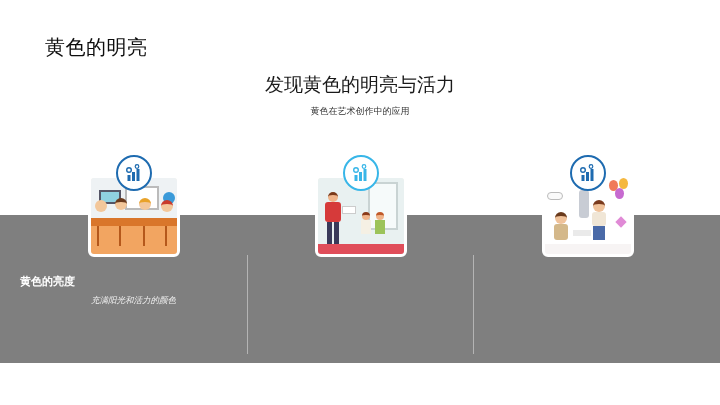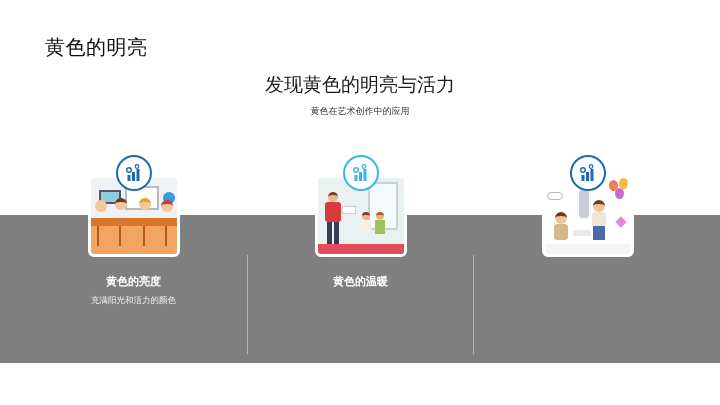--- a/index.html
+++ b/index.html
@@ -33,26 +33,26 @@
       margin-left: -46px; border: 3px solid #ffffff; border-radius: 6px; overflow: hidden;
       background: #f4f1ea;
     }
     .card .icon-circle {
       position: absolute; left: 50%; top: 5px; width: 36px; height: 36px; margin-left: -18px;
       border-radius: 50%; background: #ffffff; border: 2.5px solid #1e6bb0;
       display: flex; align-items: center; justify-content: center; z-index: 3;
     }
     .card .icon-circle.light { border-color: #38b6e8; }
     .card .title {
-      position: absolute; left: 0; width: 100%; top: 124px; text-align: center;
+      position: absolute; left: 0; width: 100%; top: 124px; text-align: left;
       font-size: 11px; font-weight: bold; color: #ffffff;
     }
     .card .desc {
       position: absolute; left: 0; width: 100%; top: 145px; text-align: center;
-      font-size: 8.5px; color: #f0f0f0;
+      font-size: 8.5px; color: #f0f0f0; font-style: italic;
     }
 
     
     .scene { position: absolute; left: 0; top: 0; width: 100%; height: 100%; }
     .abs { position: absolute; }
   </style>
 </head>
 <body>
 
 <div class="slide-title">黄色的明亮</div>
@@ -114,21 +114,20 @@
       <div class="abs" style="left:9px;top:44px;width:5px;height:22px;background:#3a3a5a;"></div>
       <div class="abs" style="left:16px;top:44px;width:5px;height:22px;background:#3a3a5a;"></div>
       <div class="abs" style="left:24px;top:28px;width:14px;height:8px;background:#ffffff;border:1px solid #ccc;"></div>
       <div class="abs" style="left:44px;top:34px;width:8px;height:8px;border-radius:50%;background:#f0b48a;border-top:3px solid #8a3a1a;"></div>
       <div class="abs" style="left:43px;top:42px;width:10px;height:14px;background:#f5f0e4;"></div>
       <div class="abs" style="left:58px;top:34px;width:8px;height:8px;border-radius:50%;background:#f0b48a;border-top:3px solid #c05a2a;"></div>
       <div class="abs" style="left:57px;top:42px;width:10px;height:14px;background:#9cc35a;"></div>
       <div class="abs" style="left:0;top:66px;width:100%;height:12px;background:#e04e5a;"></div>
     </div>
   </div>
-  <div class="title">黄色的温暖</div>
 </div>
 
 <div class="card" style="left:474px;">
   <div class="icon-circle">
     <svg width="20" height="18" viewBox="0 0 20 18">
       <rect x="8" y="8" width="3" height="9" fill="#1e6bb0"></rect>
       <rect x="12.5" y="5" width="3" height="12" fill="#1e6bb0"></rect>
       <rect x="3.5" y="11" width="3" height="6" fill="#1e6bb0"></rect>
       <circle cx="5" cy="6" r="2.3" fill="none" stroke="#1e6bb0" stroke-width="1.4"></circle>
       <circle cx="13" cy="2.5" r="1.8" fill="none" stroke="#1e6bb0" stroke-width="1.2"></circle>

